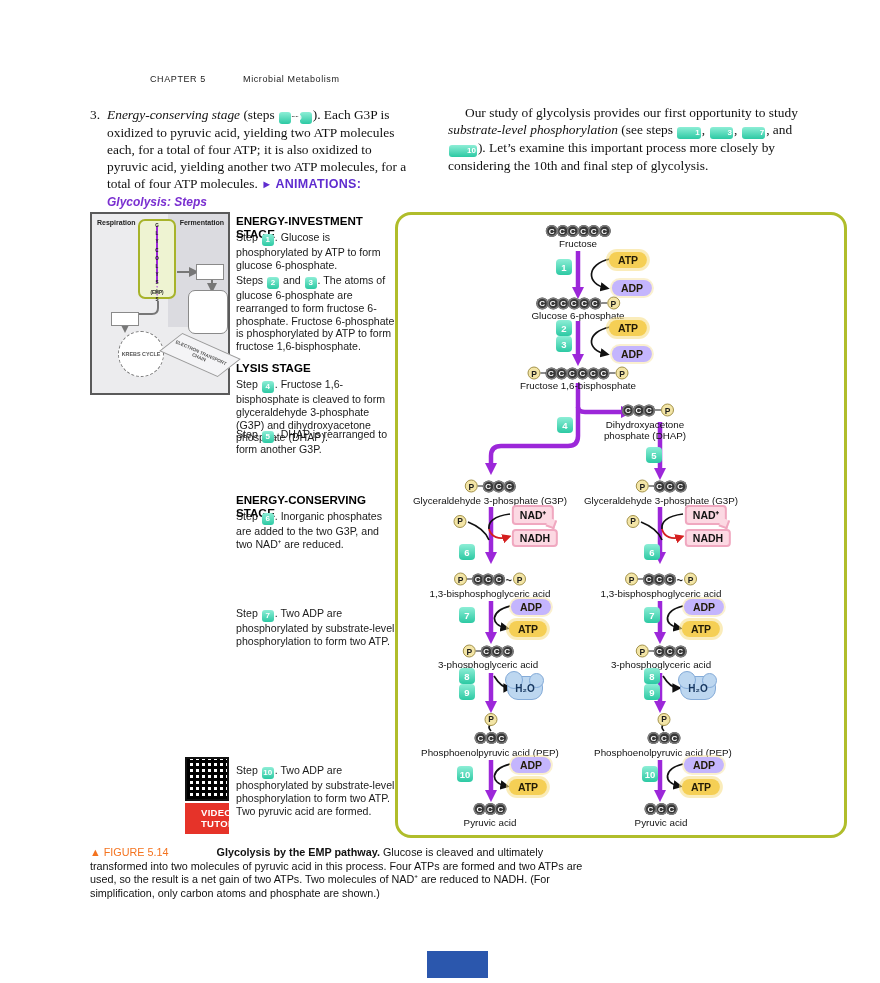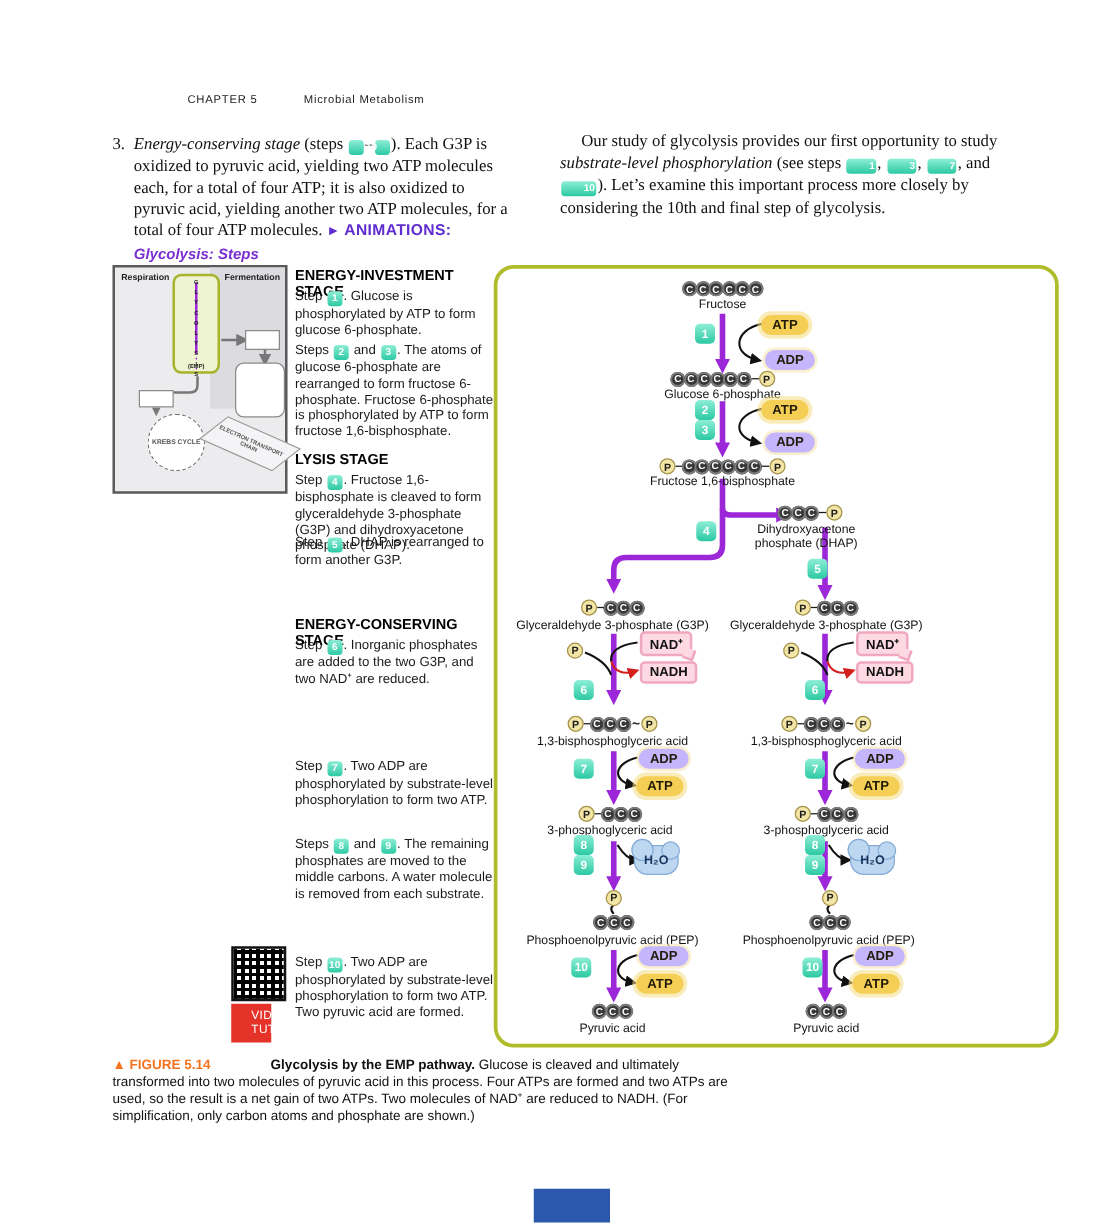--- a/index.html
+++ b/index.html
@@ -46,22 +46,22 @@
   
   .stages{position:absolute;left:236px;top:212px;width:160px;height:640px;}
   .stages .sh{position:absolute;margin:0;font-size:11.6px;font-weight:bold;color:#000;}
   .stages .step{position:absolute;margin:0;font-size:10.6px;line-height:12.8px;color:#1a1a1a;}
   .stages .step b{font-weight:normal;}
   
   .qr{position:absolute;left:185px;top:757px;width:44px;height:44px;border:2px solid #111;box-sizing:border-box;
       background:
         repeating-linear-gradient(0deg,#000 0 3px,transparent 3px 6px),
         repeating-linear-gradient(90deg,#000 0 3px,#fff 3px 6px);}
-  .videotutor{position:absolute;left:185px;top:803px;width:32px;height:31px;background:#e63329;color:#fff;
-      font-size:9.5px;font-weight:normal;line-height:10.5px;text-align:center;padding-top:5px;box-sizing:border-box;letter-spacing:.3px;padding-left:16px;}
+  .videotutor{position:absolute;left:185px;top:803px;width:44px;height:31px;background:#e63329;color:#fff;
+      font-size:9.5px;font-weight:bold;line-height:10.5px;text-align:center;padding-top:5px;box-sizing:border-box;letter-spacing:.3px;padding-left:16px;}
   
   .panel{position:absolute;left:395px;top:212px;width:452px;height:626px;border:3.5px solid #b0bd2b;
          border-radius:16px;background:#fff;box-sizing:border-box;}
   .panel svg.arrows{position:absolute;left:0;top:0;width:452px;height:626px;}
   .mol{position:absolute;display:flex;align-items:center;transform:translate(-50%,-50%);white-space:nowrap;}
   .cc{display:inline-flex;width:12px;height:12px;border-radius:50%;background:#383838;
       box-shadow:inset 0 0 0 1.5px #7d7d7d;color:#fff;font-size:8px;font-weight:bold;
       align-items:center;justify-content:center;margin-left:-1.5px;}
   .mol .cc:first-child{margin-left:0;}
   .pc{display:inline-flex;width:13px;height:13px;border-radius:50%;background:#f3e5a6;
@@ -84,21 +84,21 @@
       background:#fcd9e3;border-right:2px solid #f0a8c0;border-bottom:2px solid #f0a8c0;transform:rotate(20deg);}
   .h2o{position:absolute;transform:translate(-50%,-50%);width:34px;height:22px;background:#bdd7f0;
       border:1.6px solid #84abd8;border-radius:11px;display:flex;align-items:center;justify-content:center;
       font-size:10px;font-weight:bold;color:#16365e;}
   .h2o::before{content:"";position:absolute;left:-3px;top:-6px;width:16px;height:16px;border-radius:50%;
       background:#bdd7f0;border:1.6px solid #84abd8;z-index:-1;}
   .h2o::after{content:"";position:absolute;right:-2px;top:-4px;width:13px;height:13px;border-radius:50%;
       background:#bdd7f0;border:1.6px solid #84abd8;z-index:-1;}
   
   .caption{position:absolute;left:90px;top:846px;width:508px;font-size:10.8px;line-height:13.6px;color:#111;margin:0;}
-  .fig-mark{color:#f4731f;font-weight:bold;}
+  .fig-mark{color:#f4731f;font-weight:normal;}
   .cap-bold{font-weight:bold;}
   .bluebox{position:absolute;left:427px;top:951px;width:61px;height:27px;background:#2b57ad;}
 </style>
 </head>
 <body>
 
 <div class="page">
 
   <div class="hdr">
     <span class="chap">CHAPTER 5</span>
@@ -169,21 +169,20 @@
   <div class="stages" id="stages">
       <p class="sh" style="top: 2px;">ENERGY-INVESTMENT STAGE</p>
       <p class="step" style="top: 19px;"><b>Step </b><span class="inline-badge">1</span><b>. </b><span>Glucose is phosphorylated by ATP to form glucose 6-phosphate.</span></p>
       <p class="step" style="top: 62px;"><b>Steps </b><span class="inline-badge">2</span><b> and </b><span class="inline-badge">3</span><b>. </b><span>The atoms of glucose 6-phosphate are rearranged to form fructose 6-phosphate. Fructose 6-phosphate is phosphorylated by ATP to form fructose 1,6-bisphosphate.</span></p>
       <p class="sh" style="top: 149px;">LYSIS STAGE</p>
       <p class="step" style="top: 166px;"><b>Step </b><span class="inline-badge">4</span><b>. </b><span>Fructose 1,6-bisphosphate is cleaved to form glyceraldehyde 3-phosphate (G3P) and dihydroxyacetone phosphate (DHAP).</span></p>
       <p class="step" style="top: 216px;"><b>Step </b><span class="inline-badge">5</span><b>. </b><span>DHAP is rearranged to form another G3P.</span></p>
       <p class="sh" style="top: 281px;">ENERGY-CONSERVING STAGE</p>
       <p class="step" style="top: 298px;"><b>Step </b><span class="inline-badge">6</span><b>. </b><span>Inorganic phosphates are added to the two G3P, and two NAD⁺ are reduced.</span></p>
       <p class="step" style="top: 395px;"><b>Step </b><span class="inline-badge">7</span><b>. </b><span>Two ADP are phosphorylated by substrate-level phosphorylation to form two ATP.</span></p>
-      <p class="step" style="top: 457px;"><b>Steps </b><span class="inline-badge">8</span><b> and </b><span class="inline-badge">9</span><b>. </b><span>The remaining phosphates are moved to the middle carbons. A water molecule is removed from each substrate.</span></p>
       <p class="step" style="top: 552px;"><b>Step </b><span class="inline-badge">10</span><b>. </b><span>Two ADP are phosphorylated by substrate-level phosphorylation to form two ATP. Two pyruvic acid are formed.</span></p>
     </div>
 
   <div class="qr"></div>
   <div class="videotutor">
     <div>VIDEO</div>
     <div>TUTOR</div>
   </div>
 
   <div class="panel" id="panel">

